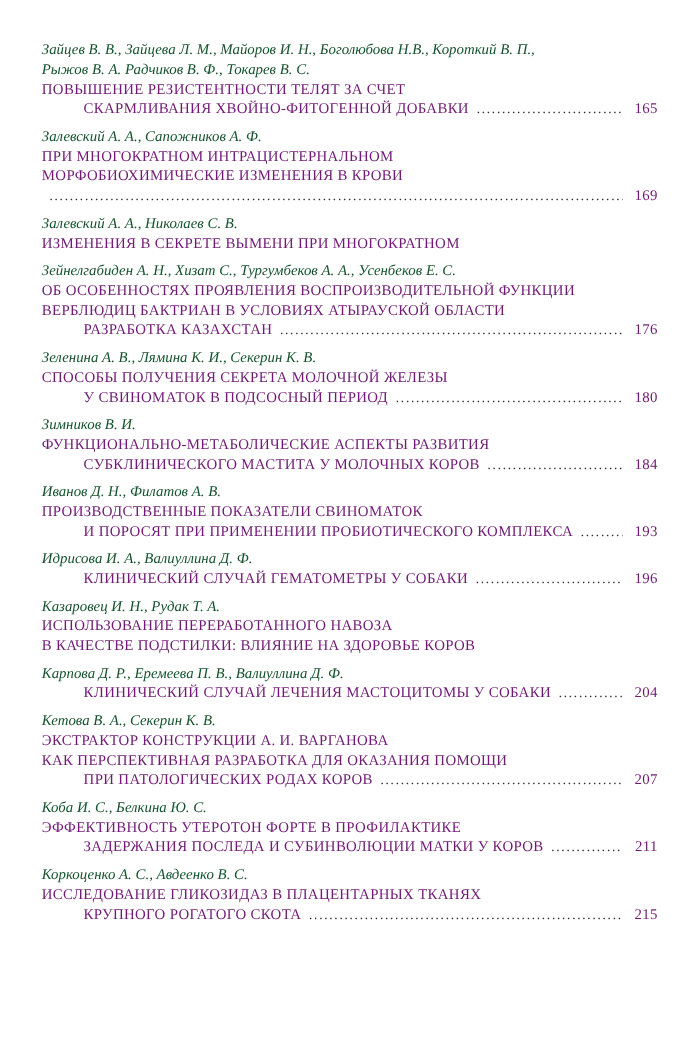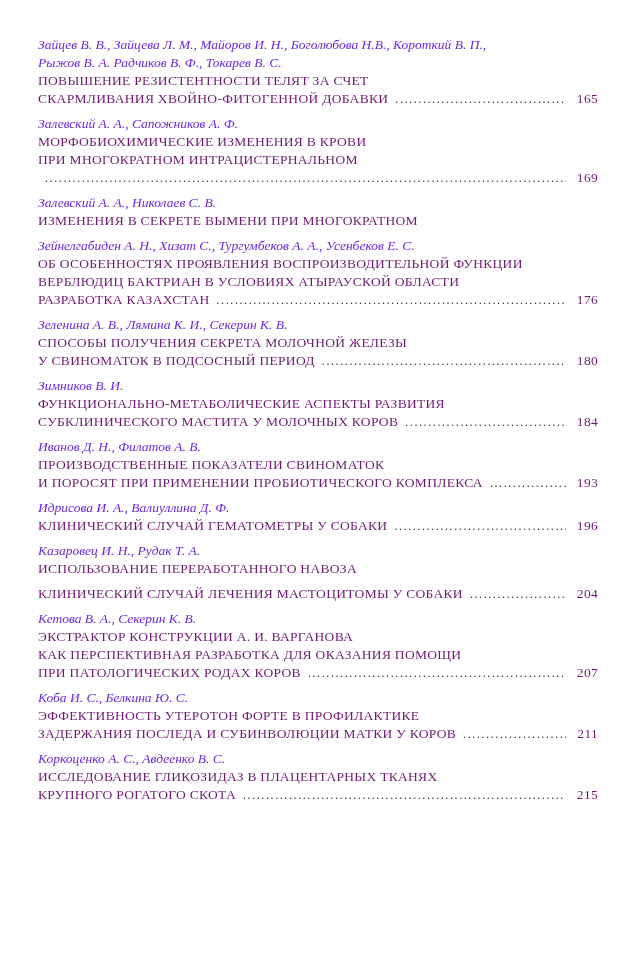--- a/index.html
+++ b/index.html
@@ -24,39 +24,40 @@
   .toc-list {
     width: 100%;
   }
   .entry {
     margin-bottom: 7px;
   }
   .authors {
     font-style: italic;
     font-size: 13.5px;
     line-height: 18px;
-    color: #6d28d9;
+    color: #14532d;
   }
   .author-line {
     white-space: nowrap;
   }
   .title-line {
     font-size: 13.5px;
     line-height: 18px;
     letter-spacing: 0.3px;
     color: #701a75;
     white-space: nowrap;
   }
   .title-line.last {
     display: flex;
     align-items: baseline;
     white-space: nowrap;
   }
   .title-text {
     flex: 0 0 auto;
+    margin-left: 38px;
   }
   .dots {
     flex: 1 1 auto;
     overflow: hidden;
     white-space: nowrap;
     margin: 0 6px 0 7px;
     color: #2d2d2d;
     font-size: 12px;
   }
   .dots::after {
@@ -88,22 +89,22 @@
             <span class="page-num">165</span>
           </div>
         </div>
   </div>
 
   <div class="entry">
     <div class="authors">
           <div class="author-line">Залевский А. А., Сапожников А. Ф.</div>
         </div>
     <div class="title">
+          <div class="title-line">ПРИ МНОГОКРАТНОМ ИНТРАЦИСТЕРНАЛЬНОМ</div>
           <div class="title-line">МОРФОБИОХИМИЧЕСКИЕ ИЗМЕНЕНИЯ В КРОВИ</div>
-          <div class="title-line">ПРИ МНОГОКРАТНОМ ИНТРАЦИСТЕРНАЛЬНОМ</div>
           <div class="title-line last">
             <span class="dots"></span>
             <span class="page-num">169</span>
           </div>
         </div>
   </div>
 
   <div class="entry">
     <div class="authors">
           <div class="author-line">Залевский А. А., Николаев С. В.</div>
@@ -183,24 +184,28 @@
           </div>
         </div>
   </div>
 
   <div class="entry">
     <div class="authors">
           <div class="author-line">Казаровец И. Н., Рудак Т. А.</div>
         </div>
     <div class="title">
           <div class="title-line">ИСПОЛЬЗОВАНИЕ ПЕРЕРАБОТАННОГО НАВОЗА</div>
-        </div>
-  </div>
-
-  <div class="entry">
+          <div class="title-line">В КАЧЕСТВЕ ПОДСТИЛКИ: ВЛИЯНИЕ НА ЗДОРОВЬЕ КОРОВ</div>
+        </div>
+  </div>
+
+  <div class="entry">
+    <div class="authors">
+          <div class="author-line">Карпова Д. Р., Еремеева П. В., Валиуллина Д. Ф.</div>
+        </div>
     <div class="title">
           <div class="title-line last">
             <span class="title-text">КЛИНИЧЕСКИЙ СЛУЧАЙ ЛЕЧЕНИЯ МАСТОЦИТОМЫ У СОБАКИ</span>
             <span class="dots"></span>
             <span class="page-num">204</span>
           </div>
         </div>
   </div>
 
   <div class="entry">

